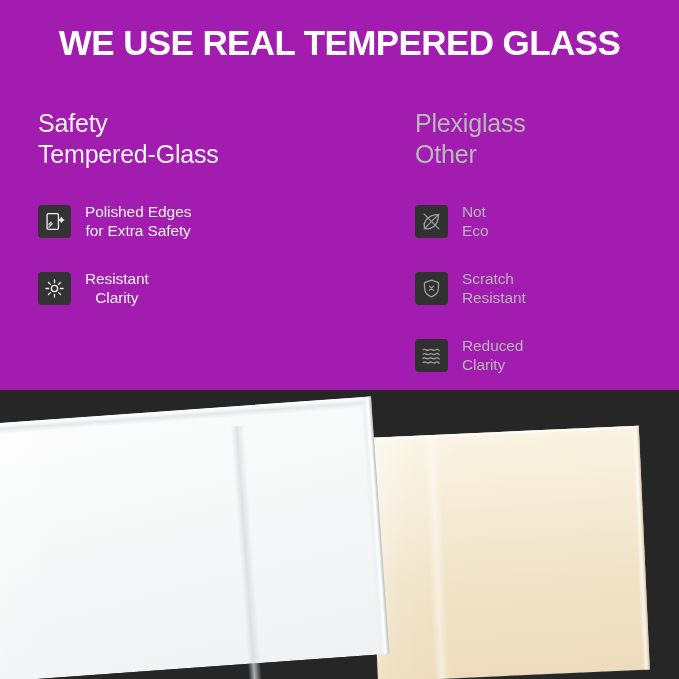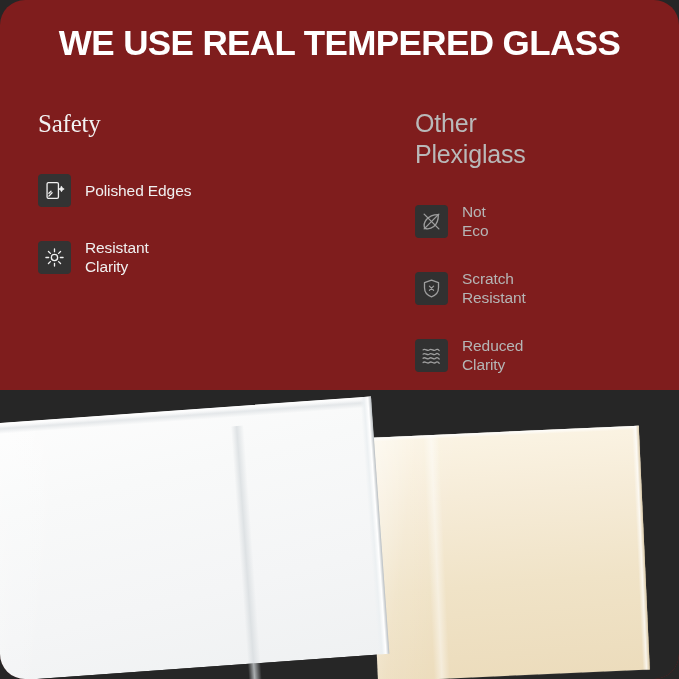--- a/index.html
+++ b/index.html
@@ -11,23 +11,22 @@
     width: 679px;
     height: 679px;
     overflow: hidden;
     font-family: "Liberation Sans", sans-serif;
     position: relative;
   }
 
   #page {
     position: absolute;
     inset: 0;
-    background: #7f1d1d;
+    background: #a21caf;
     overflow: hidden;
-    border-radius: 25px;
   }
 
   
   #title {
     position: absolute;
     left: 0;
     top: 22px;
     width: 679px;
     text-align: center;
     color: #ffffff;
@@ -46,21 +45,21 @@
   #col-left  { left: 38px;  width: 330px; }
   #col-right { left: 415px; width: 264px; }
 
   .col-heading {
     font-size: 25px;
     font-weight: normal;
     line-height: 31px;
     letter-spacing: -0.2px;
     white-space: nowrap;
   }
-  #col-left  .col-heading { color: #f2f2f2; font-family: Liberation Serif, serif; }
+  #col-left  .col-heading { color: #f2f2f2; }
   #col-right .col-heading { color: #b9b9b9; }
 
   .features {
     margin-top: 28px;
   }
 
   .feature-row {
     display: flex;
     align-items: center;
     height: 46px;
@@ -81,21 +80,21 @@
 
   .icon-tile svg { display: block; }
 
   .feature-text {
     margin-left: 14px;
     font-size: 15.5px;
     line-height: 19px;
     letter-spacing: -0.1px;
     white-space: nowrap;
   }
-  #col-left  .feature-text { color: #f0f0f0; }
+  #col-left  .feature-text { color: #f0f0f0; text-align: center; }
   #col-right .feature-text { color: #b5b5b5; }
 
   
   #panels {
     position: absolute;
     left: 0;
     top: 390px;
     width: 679px;
     height: 289px;
     overflow: hidden;
@@ -227,35 +226,37 @@
 <body>
 
 <div id="page">
 
   <div id="title">WE USE REAL TEMPERED GLASS</div>
 
   <div class="column" id="col-left">
 
     <div class="col-heading">
       <div>Safety</div>
+      <div>Tempered-Glass</div>
     </div>
 
     <div class="features">
 
       <div class="feature-row">
         <div class="icon-tile">
           <svg width="21" height="21" viewBox="0 0 24 24" fill="none" stroke="#f0f0f0" stroke-width="1.5" stroke-linecap="round" stroke-linejoin="round">
             <rect x="3.5" y="3" width="13" height="18" rx="1.6"></rect>
             <path d="M5.6 18.4 L9.2 14.6"></path>
             <path d="M5.6 15.2 L8.0 12.8"></path>
             <path d="M20 7.2 l1.1 2.0 2.0 1.1 -2.0 1.1 -1.1 2.0 -1.1 -2.0 -2.0 -1.1 2.0 -1.1 z" fill="#f0f0f0" stroke-width="0.8"></path>
           </svg>
         </div>
         <div class="feature-text">
           <div>Polished Edges</div>
+          <div>for Extra Safety</div>
         </div>
       </div>
 
       <div class="feature-row">
         <div class="icon-tile">
           <svg width="21" height="21" viewBox="0 0 24 24" fill="none" stroke="#f0f0f0" stroke-width="1.5" stroke-linecap="round">
             <circle cx="12" cy="12" r="3.6"></circle>
             <path d="M12 2.2v3.1M12 18.7v3.1M2.2 12h3.1M18.7 12h3.1
                      M5.1 5.1l2.2 2.2M16.7 16.7l2.2 2.2
                      M18.9 5.1l-2.2 2.2M7.3 16.7l-2.2 2.2"></path>
@@ -267,22 +268,22 @@
         </div>
       </div>
 
 
     </div>
   </div>
 
   <div class="column" id="col-right">
 
     <div class="col-heading">
+      <div>Plexiglass</div>
       <div>Other</div>
-      <div>Plexiglass</div>
     </div>
 
     <div class="features">
 
       <div class="feature-row">
         <div class="icon-tile">
           <svg width="21" height="21" viewBox="0 0 24 24" fill="none" stroke="#9e9e9e" stroke-width="1.5" stroke-linecap="round" stroke-linejoin="round">
             <path d="M4.2 19.8 C2.0 13.6 6.6 4.4 19.8 4.2
                      C20.0 17.4 10.8 22.0 4.2 19.8 Z"></path>
             <path d="M3.6 20.4 L20.4 3.6"></path>

